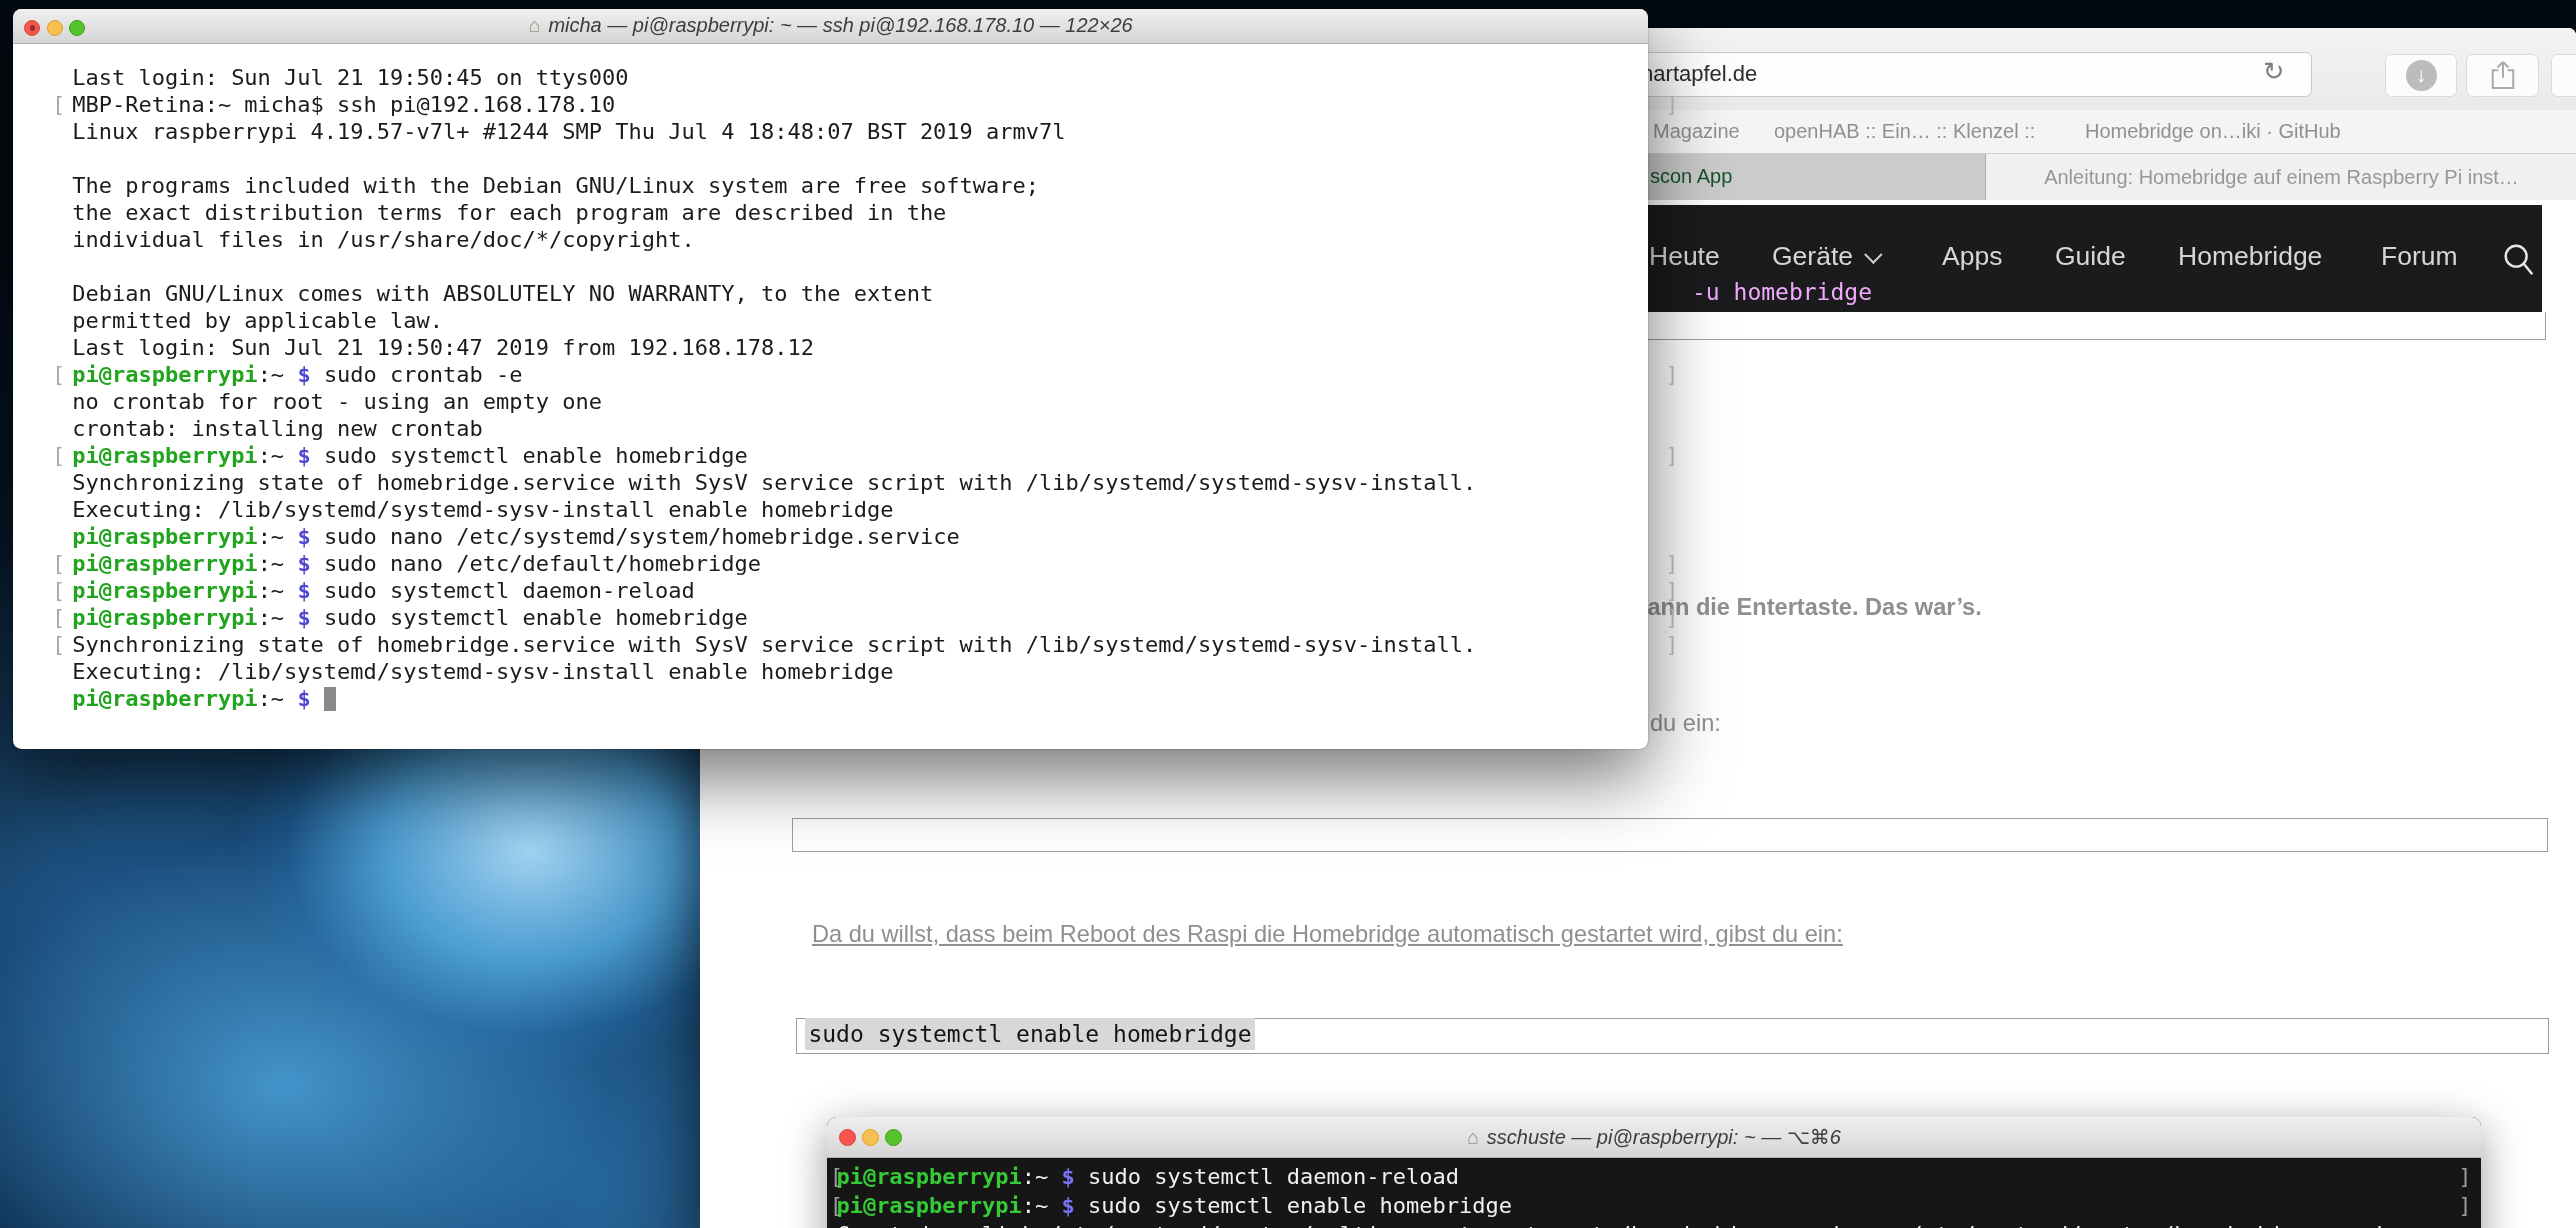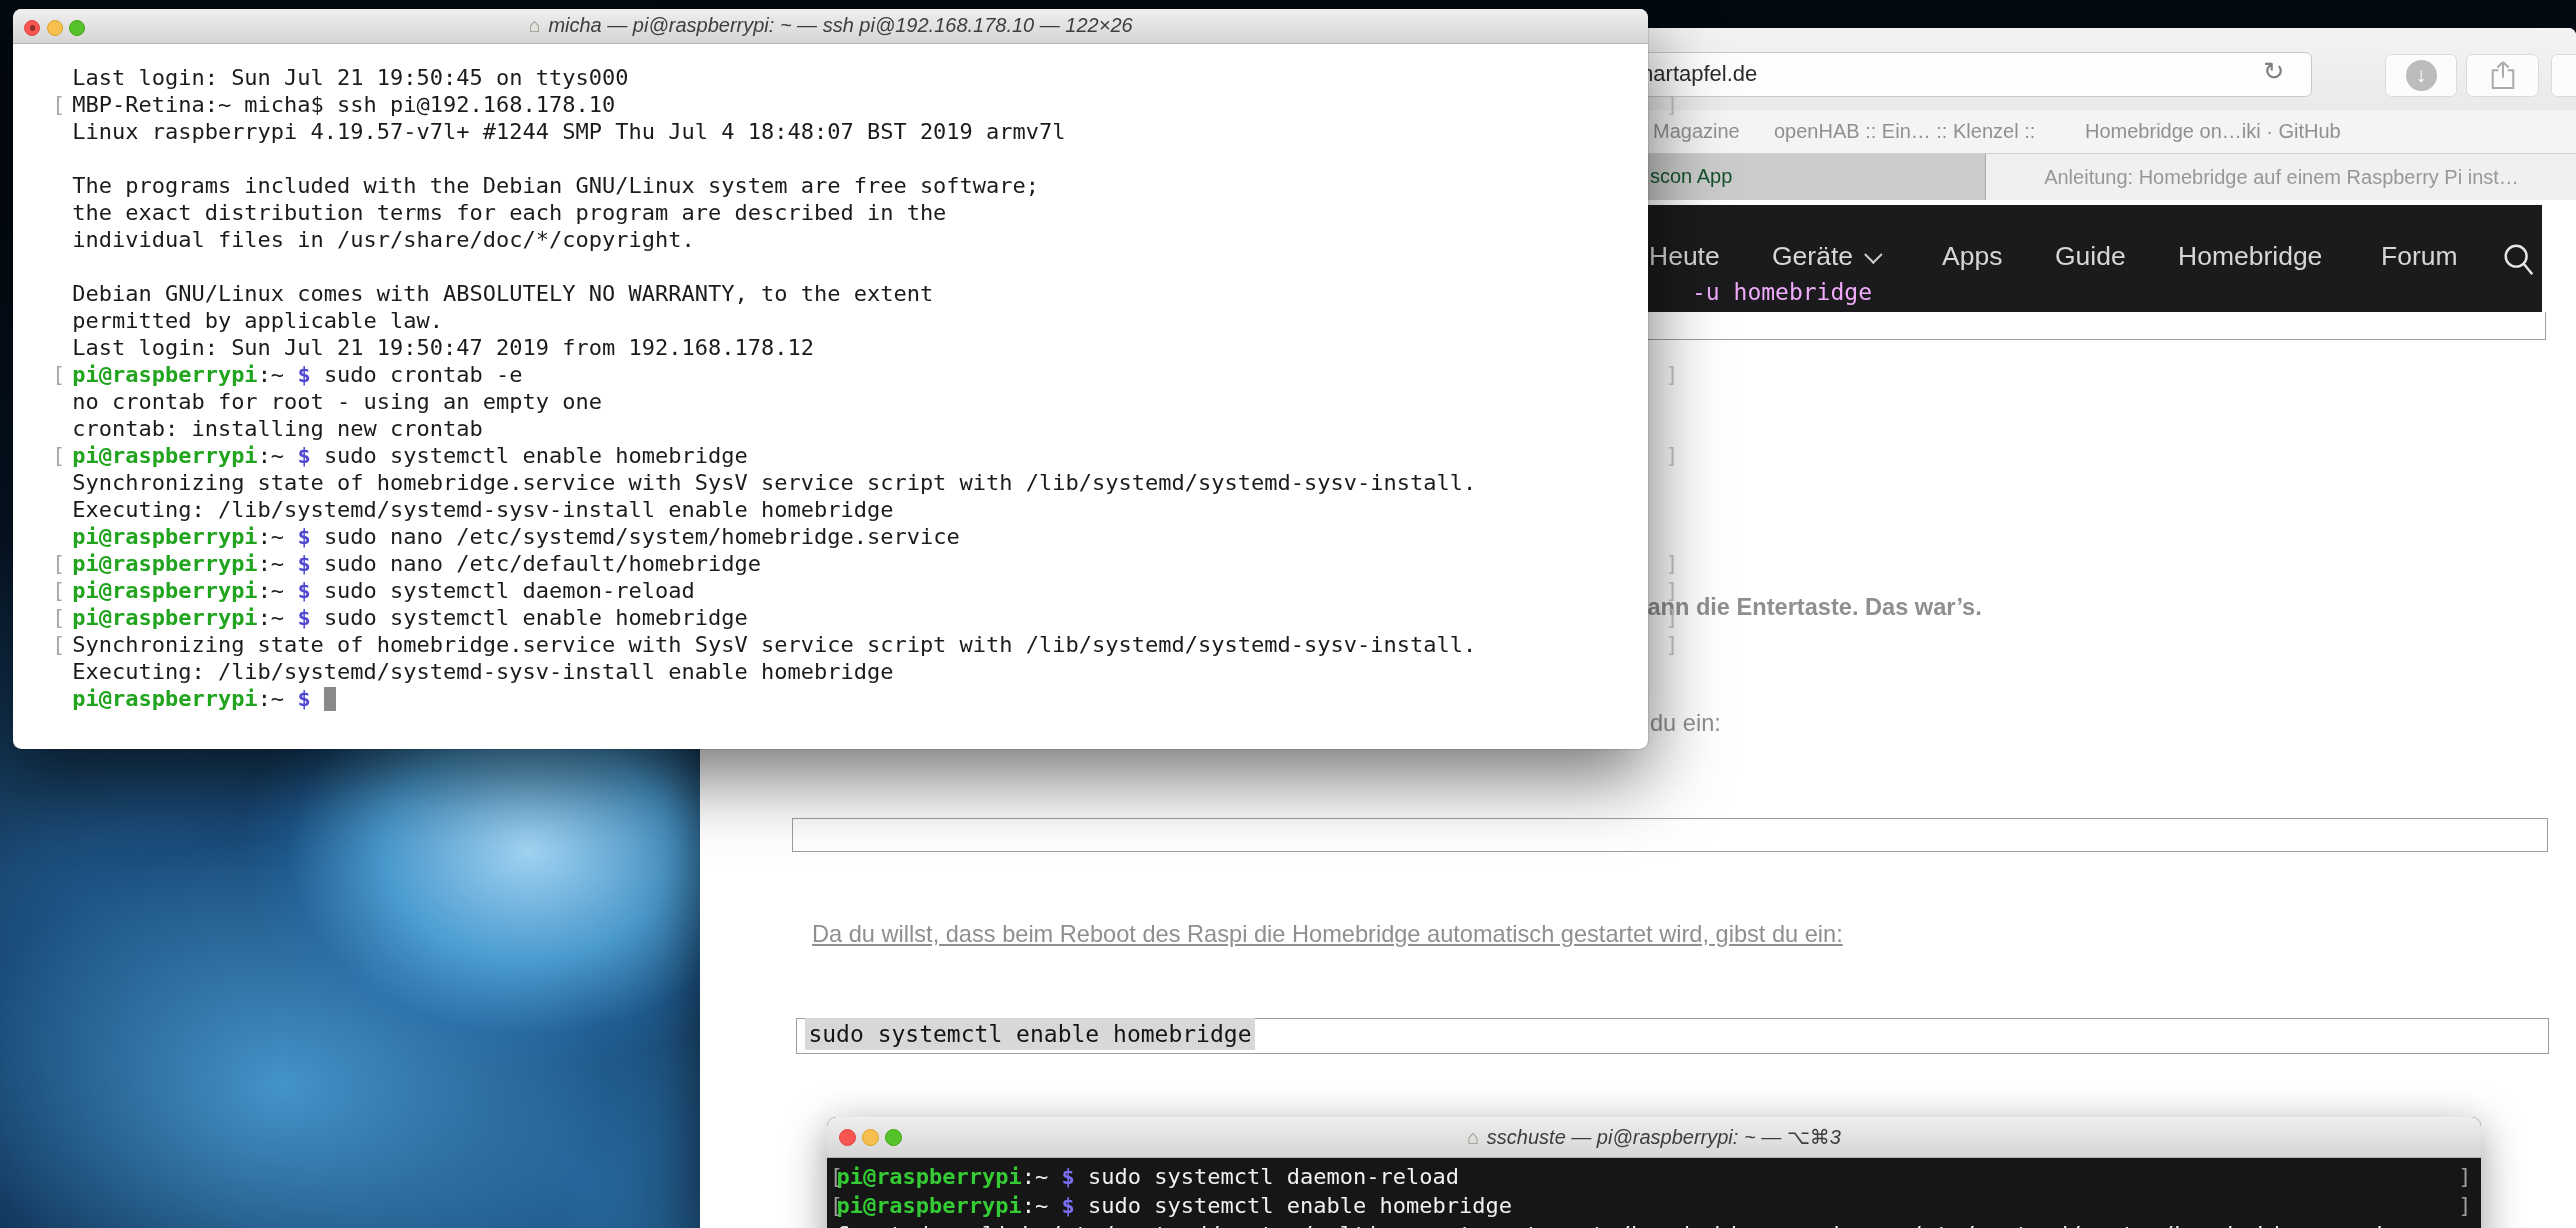--- a/index.html
+++ b/index.html
@@ -157,21 +157,21 @@
     </div>
 
     <div class="term-mini">
       <div class="titlebar">
         <div class="lights">
           <div class="light l-red"></div>
           <div class="light l-yellow"></div>
           <div class="light l-green"></div>
         </div>
         <div class="win-title">
-          <span class="proxy">⌂</span><span>sschuste — pi@raspberrypi: ~ — ⌥⌘3</span>
+          <span class="proxy">⌂</span><span>sschuste — pi@raspberrypi: ~ — ⌥⌘6</span>
         </div>
       </div>
       <div class="term-body" id="mini-term-body" style="color: rgb(241, 241, 241);"><div class="t-line"><span class="mk-l" style="color: rgb(156, 156, 156);">[</span><span style="color: rgb(53, 203, 53); font-weight: bold;">pi@raspberrypi</span><span style="color: rgb(241, 241, 241);">:~ </span><span style="color: rgb(122, 112, 245); font-weight: bold;">$ </span><span style="color: rgb(241, 241, 241);">sudo systemctl daemon-reload</span><span class="mk-r" style="color: rgb(156, 156, 156);">]</span></div><div class="t-line"><span class="mk-l" style="color: rgb(156, 156, 156);">[</span><span style="color: rgb(53, 203, 53); font-weight: bold;">pi@raspberrypi</span><span style="color: rgb(241, 241, 241);">:~ </span><span style="color: rgb(122, 112, 245); font-weight: bold;">$ </span><span style="color: rgb(241, 241, 241);">sudo systemctl enable homebridge</span><span class="mk-r" style="color: rgb(156, 156, 156);">]</span></div><div class="t-line"><span style="color: rgb(241, 241, 241);">Created symlink /etc/systemd/system/multi-user.target.wants/homebridge.service → /etc/systemd/system/homebridge.service.</span></div></div>
     </div>
   </div>
 </div>
 
 <div class="term-front">
   <div class="titlebar">
     <div class="lights">

